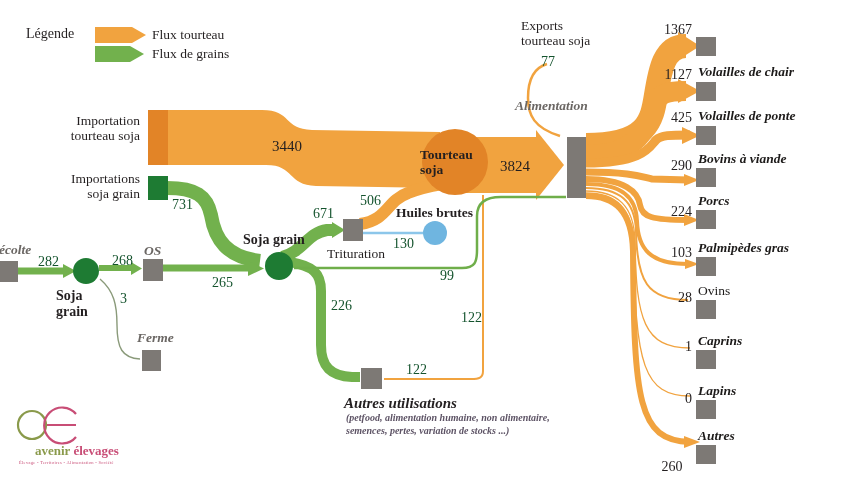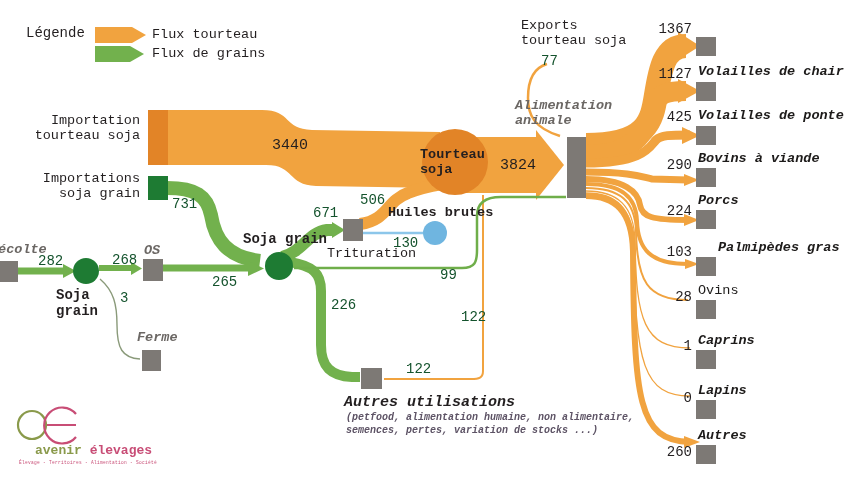--- a/index.html
+++ b/index.html
@@ -1,17 +1,17 @@
 <!DOCTYPE html>
 <html><head>
 <meta charset="utf-8">
 <style>
   html,body{margin:0;padding:0;background:#fff;}
   #stage{position:relative;width:858px;height:483px;background:#ffffff;overflow:hidden;
-         font-family:Liberation Mono, monospace;color:#231f20;}
+         font-family:Liberation Serif, serif;color:#231f20;}
   #flows{position:absolute;left:0;top:0;}
   .txt{position:absolute;white-space:nowrap;line-height:1.12;}
   .num{font-size:15px;color:#231f20;}
   .num-s{font-size:14px;color:#14532d;}
   .bold{font-weight:bold;}
   .ital{font-style:italic;}
   .gray{color:#6b6764;}
   .ctr{text-align:left;}
   .rgt{text-align:right;}
   .lbl{font-size:13.5px;}
@@ -123,33 +123,32 @@
 
   <div class="txt lbl bold ital gray" style="left:-10px;top:242px;">Récolte</div>
   <div class="txt bold ctr" style="left:56px;top:288px;width:60px;font-size:14px;">
     <div>Soja</div>
     <div>grain</div>
   </div>
   <div class="txt lbl bold ital gray" style="left:144px;top:243px;">OS</div>
   <div class="txt lbl bold ital gray" style="left:137px;top:330px;">Ferme</div>
   <div class="txt bold" style="left:243px;top:232px;font-size:14px;">Soja grain</div>
   <div class="txt lbl" style="left:327px;top:246px;">Trituration</div>
-  <div class="txt lbl bold" style="left:388px;top:205px;">Huiles brutes</div>
+  <div class="txt lbl bold" style="left:396px;top:205px;">Huiles brutes</div>
   <div class="txt bold ctr" style="left:420px;top:147px;width:70px;font-size:13.5px;">
     <div>Tourteau</div>
     <div>soja</div>
   </div>
   <div class="txt lbl ctr" style="left:521px;top:18px;width:100px;">
     <div>Exports</div>
     <div>tourteau soja</div>
   </div>
   <div class="txt num-s ctr" style="left:541px;top:54px;width:60px;">77</div>
   <div class="txt lbl bold ital gray ctr" style="left:515px;top:98px;width:120px;">
     <div>Alimentation</div>
-    <div>animale</div>
   </div>
   <div class="txt bold ital" style="left:344px;top:395px;font-size:15px;">Autres utilisations</div>
   <div class="txt sub" style="left:346px;top:412px;">
     <div>(petfood, alimentation humaine, non alimentaire,</div>
     <div>semences, pertes, variation de stocks ...)</div>
   </div>
 
   <div class="txt num" style="left:272px;top:138px;">3440</div>
   <div class="txt num-s" style="left:172px;top:197px;">731</div>
   <div class="txt num-s" style="left:38px;top:254px;">282</div>
@@ -168,28 +167,28 @@
   <div class="txt dest-num" style="left:652px;top:22px;">1367</div>
   <div class="txt dest-num" style="left:652px;top:67px;">1127</div>
   <div class="txt dest-label" style="left:698px;top:64px;">Volailles de chair</div>
   <div class="txt dest-num" style="left:652px;top:110px;">425</div>
   <div class="txt dest-label" style="left:698px;top:108px;">Volailles de ponte</div>
   <div class="txt dest-num" style="left:652px;top:158px;">290</div>
   <div class="txt dest-label" style="left:698px;top:151px;">Bovins à viande</div>
   <div class="txt dest-num" style="left:652px;top:204px;">224</div>
   <div class="txt dest-label" style="left:698px;top:193px;">Porcs</div>
   <div class="txt dest-num" style="left:652px;top:245px;">103</div>
-  <div class="txt dest-label" style="left:698px;top:240px;margin-left:20px;">Palmipèdes gras</div>
+  <div class="txt dest-label" style="left:698px;top:240px;">Palmipèdes gras</div>
   <div class="txt dest-num" style="left:652px;top:290px;">28</div>
   <div class="txt dest-label roman" style="left:698px;top:283px;text-align:right;">Ovins</div>
   <div class="txt dest-num" style="left:652px;top:339px;">1</div>
   <div class="txt dest-label" style="left:698px;top:333px;">Caprins</div>
   <div class="txt dest-num" style="left:652px;top:391px;">0</div>
   <div class="txt dest-label" style="left:698px;top:383px;">Lapins</div>
-  <div class="txt dest-num" style="left:652px;top:445px;">260</div>
+  <div class="txt dest-num" style="left:652px;top:459px;text-align:center;">260</div>
   <div class="txt dest-label" style="left:698px;top:428px;">Autres</div>
 
   <div class="txt logo-name" style="left:18px;top:444px;margin-left:17px;">
     <span class="logo-a">avenir</span>
     <span class="logo-b">élevages</span>
   </div>
   <div class="txt logo-tag" style="left:19px;top:460px;">Élevage - Territoires - Alimentation - Société</div>
 
 </div>
 

